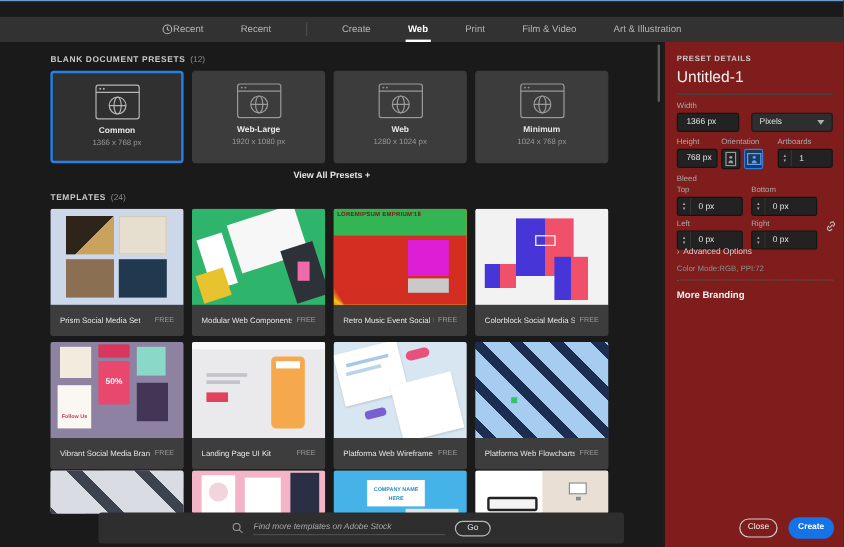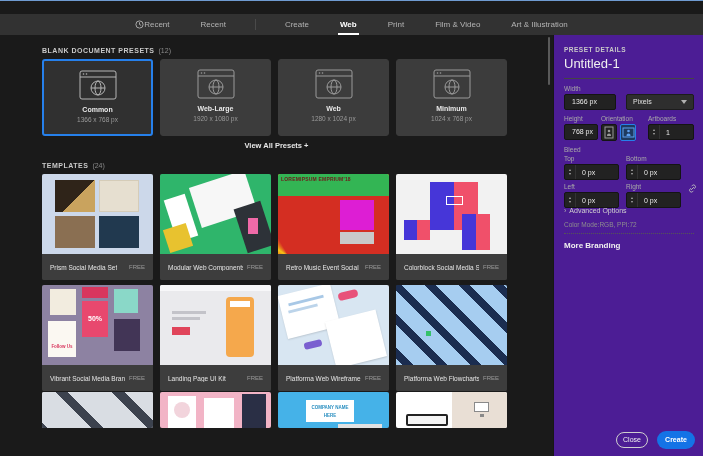--- a/index.html
+++ b/index.html
@@ -104,21 +104,21 @@
   .t-device .a3{left:78px;top:10px;width:15px;height:10px;border:1px solid #8a8a8a;background:#fff;}
   .t-device .a4{left:84px;top:22px;width:4px;height:3px;background:#8a8a8a;}
 
   
   .searchbar { position:absolute; left:82px; top:392px; width:438px; height:26px; background:#2e2e2e; border-radius:3px; display:flex; align-items:center; justify-content:center; gap:8px; }
   .search-input { width:160px; background:transparent; border:none; border-bottom:1px solid #4d4d4d; font-size:7px; font-style:italic; color:#c9c9c9; font-family:"Liberation Sans",sans-serif; padding:1px 0 2px; outline:none; }
   .search-input::placeholder { color:#a8a8a8; font-style:italic; }
   .go-btn { border:1px solid #b8b8b8; border-radius:9px; color:#e0e0e0; font-size:7px; padding:2px 9px; background:transparent; }
 
   
-  .sidebar { position:absolute; top:34px; right:0; width:150px; bottom:0; background:#4c1d95; border-left:1px solid #161616; }
+  .sidebar { position:absolute; top:34px; right:0; width:150px; bottom:0; background:#7f1d1d; border-left:1px solid #161616; }
   .sb-label { position:absolute; font-size:6.5px; color:#a9a9a9; }
   .sb-sec { position:absolute; left:10px; top:11px; font-size:6.5px; font-weight:bold; letter-spacing:.5px; color:#c9c9c9; }
   .doc-name { position:absolute; left:10px; top:21px; font-size:13px; color:#f0f0f0; }
   .sb-divider { position:absolute; left:10px; top:43px; width:130px; height:1px; background:#454545; }
   .field { position:absolute; height:16px; background:#222222; border:1px solid #141414; border-radius:2px; color:#e8e8e8; font-size:7px; line-height:14px; padding-left:7px; }
   .select { position:absolute; height:16px; background:#2e2e2e; border:1px solid #1c1c1c; border-radius:2px; color:#e0e0e0; font-size:7px; line-height:14px; padding:0 6px; display:flex; align-items:center; justify-content:space-between; }
   .caret { width:0; height:0; border-left:3px solid transparent; border-right:3px solid transparent; border-top:4px solid #b0b0b0; }
   .stepper { position:absolute; height:16px; background:#222222; border:1px solid #141414; border-radius:2px; display:flex; align-items:center; }
   .arrows { display:flex; flex-direction:column; align-items:center; justify-content:center; width:11px; border-right:1px solid #333; height:100%; }
   .arrows span { font-size:3.5px; color:#aaa; line-height:4px; }
@@ -363,20 +363,28 @@
     </div>
     <div class="tpl-card" style="left:396px; top:357px; height:36px;">
       <div class="tpl-thumb t-device">
           <div class="art a1"></div>
           <div class="art a2"></div>
           <div class="art a3"></div>
           <div class="art a4"></div>
         </div>
     </div>
 
+    <div class="searchbar">
+      <svg width="10" height="10" viewBox="0 0 12 12">
+          <circle cx="5" cy="5" r="3.5" fill="none" stroke="#9a9a9a"></circle>
+          <line x1="7.8" y1="7.8" x2="11" y2="11" stroke="#9a9a9a"></line>
+        </svg>
+      <input class="search-input" type="text" placeholder="Find more templates on Adobe Stock" style="">
+      <button class="go-btn">Go</button>
+    </div>
   </div>
 
   <div class="sidebar">
     <div class="sb-sec">PRESET DETAILS</div>
     <div class="doc-name">Untitled-1</div>
     <div class="sb-divider"></div>
 
     <div class="sb-label" style="left:10px; top:50px;">Width</div>
     <div class="field" style="left:10px; top:59px; width:52px;">1366 px</div>
     <div class="select" style="left:72px; top:59px; width:68px;">

